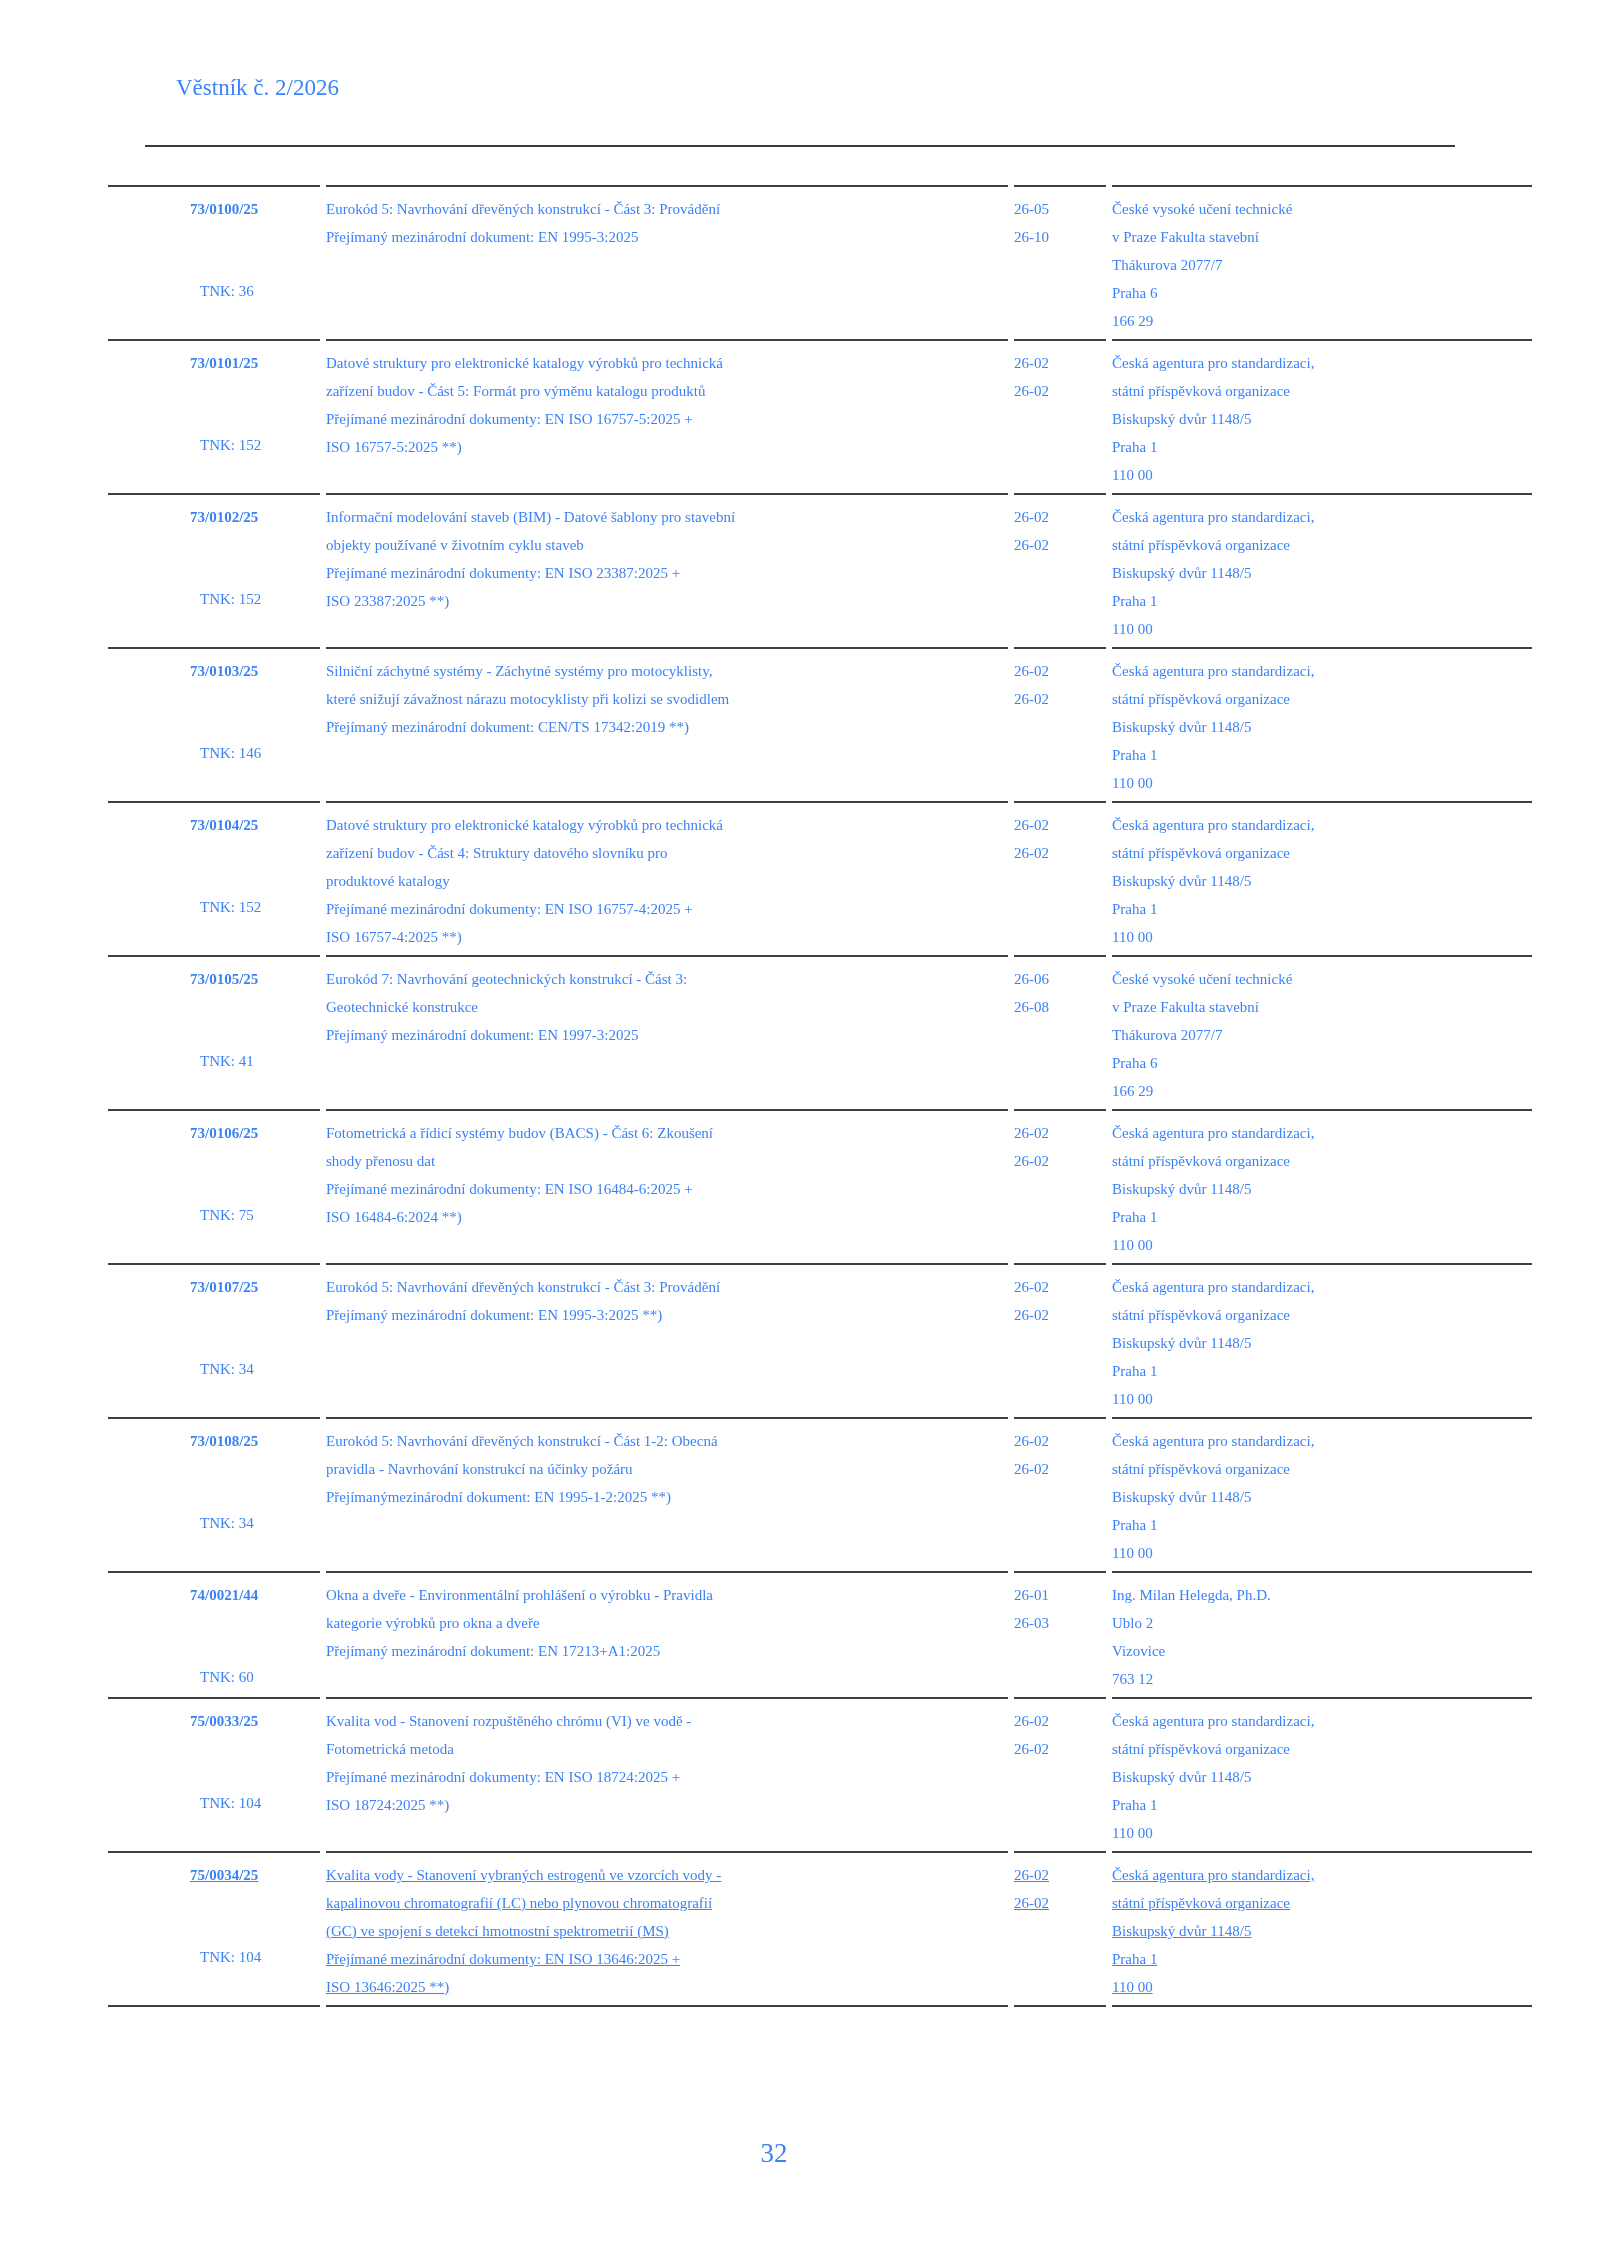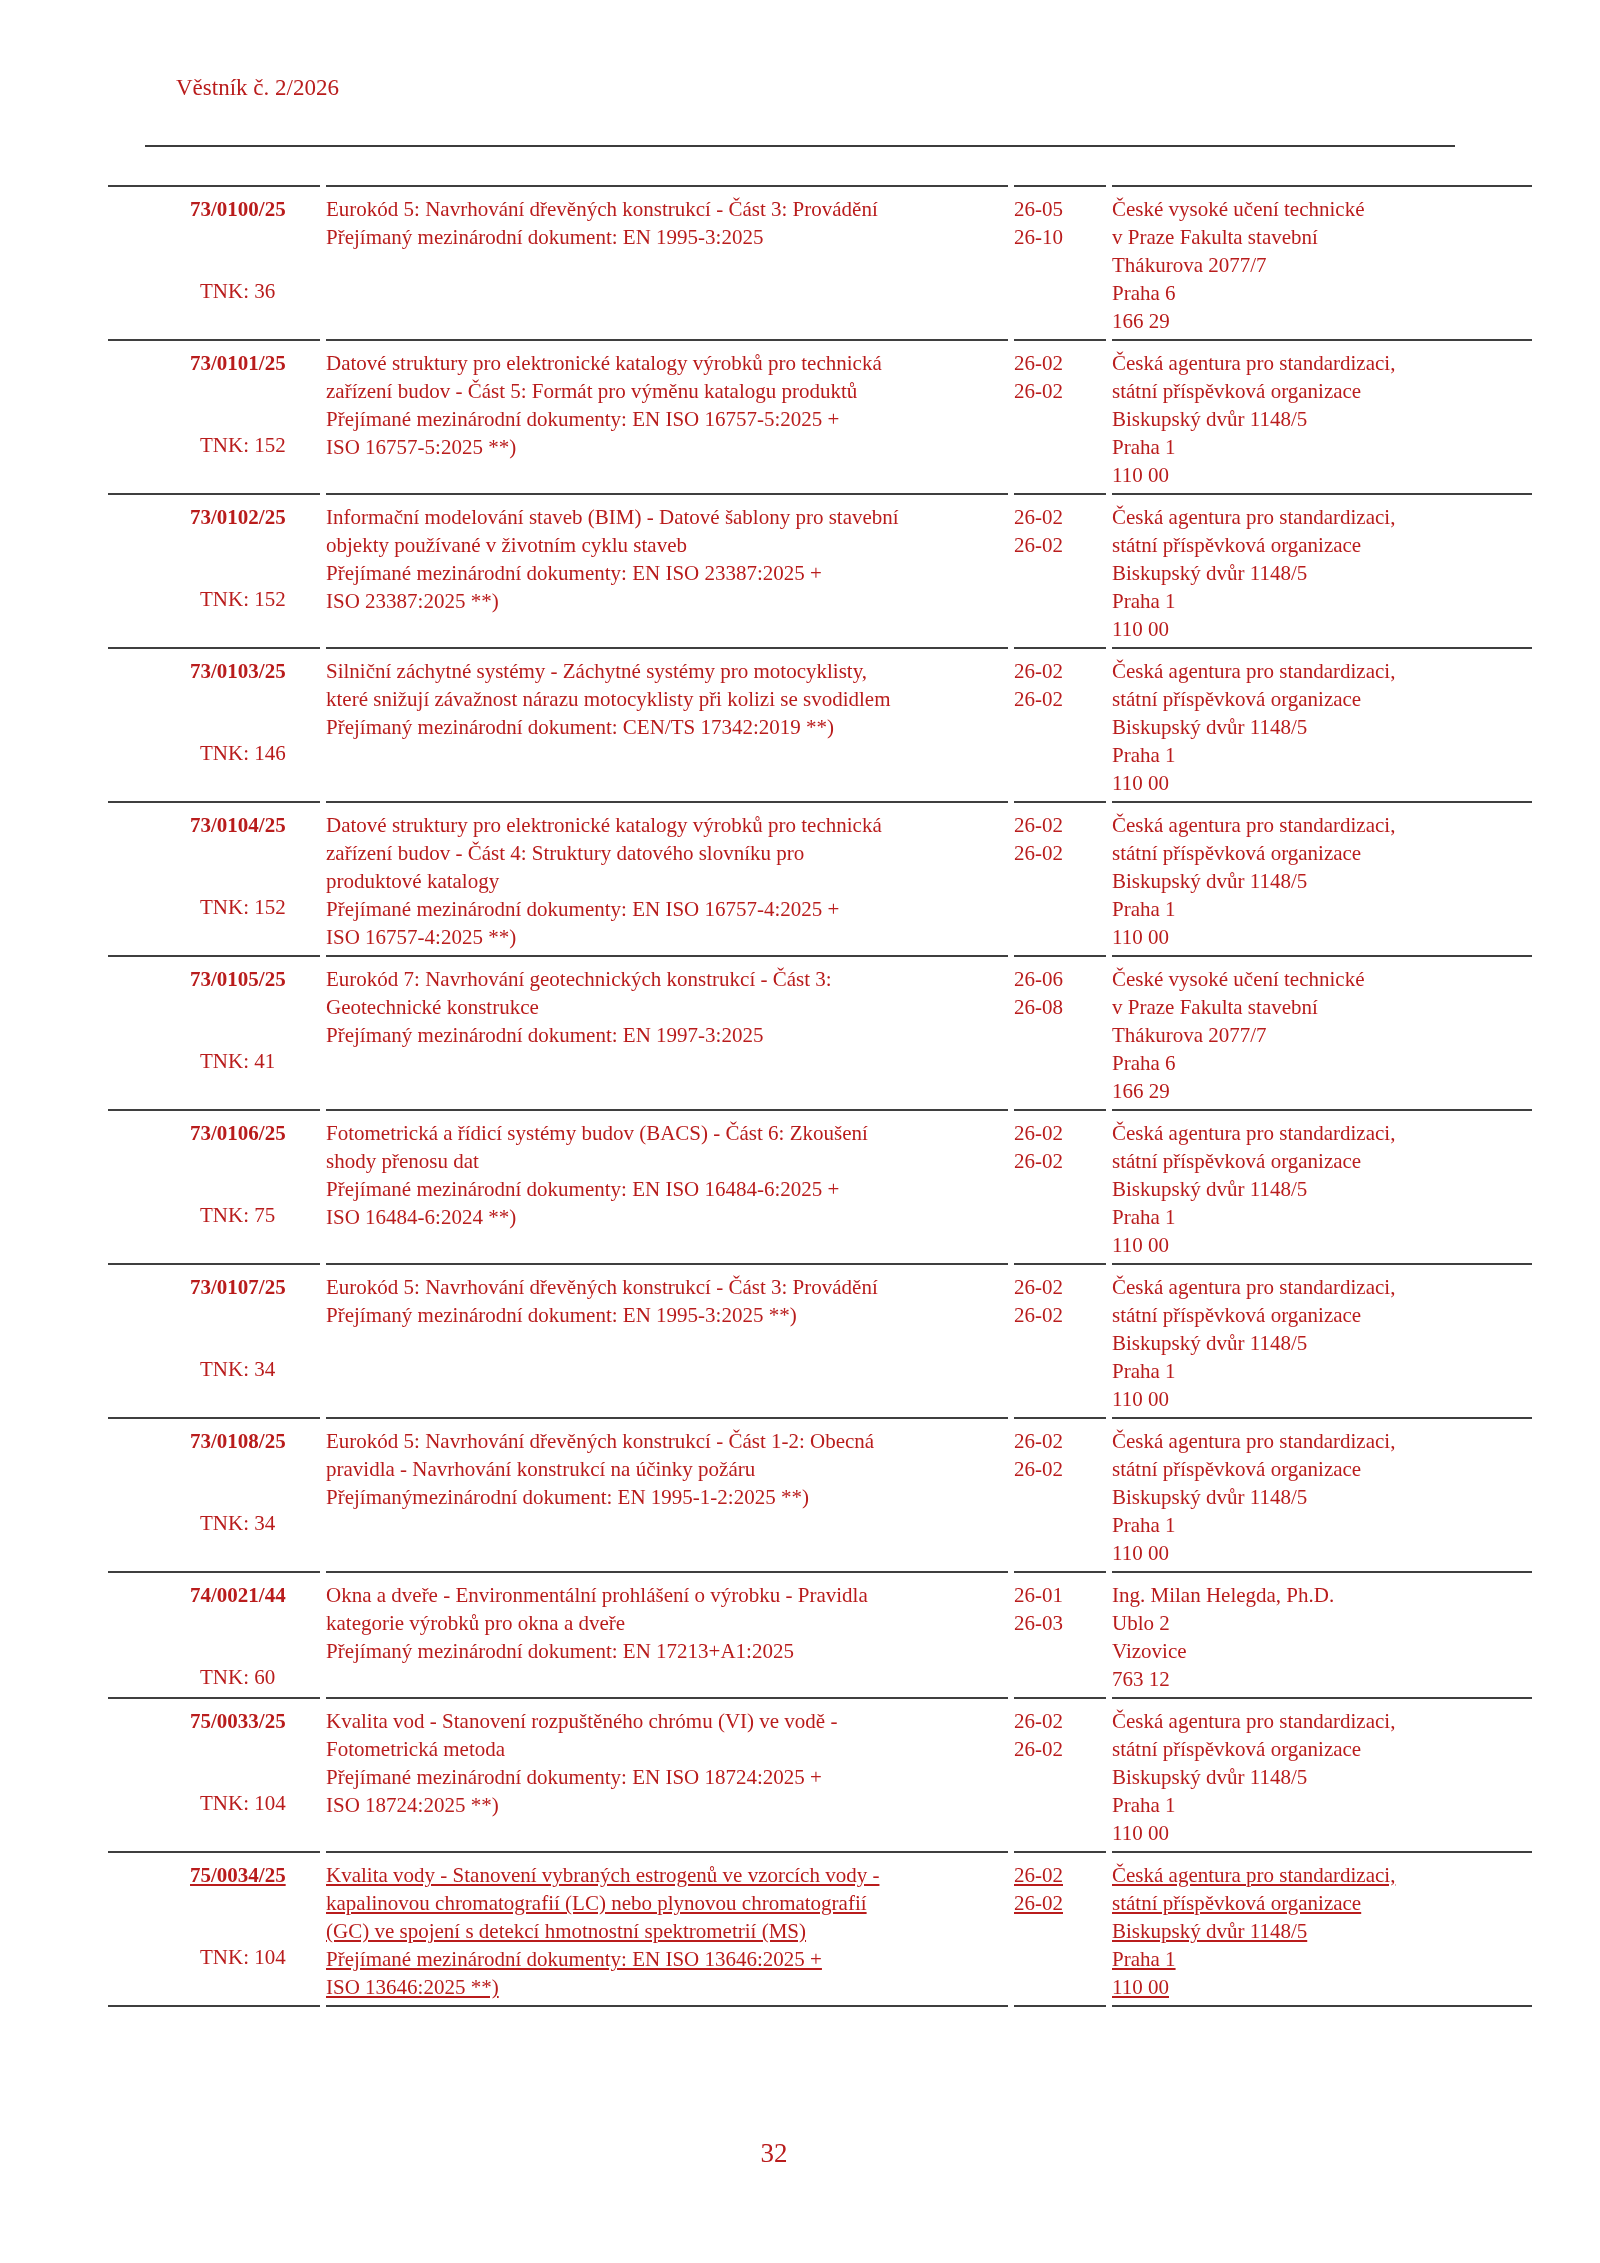--- a/index.html
+++ b/index.html
@@ -1,34 +1,34 @@
 <!DOCTYPE html>
 <html><head>
 <meta charset="utf-8">
 <style>
   html,body { margin:0; padding:0; background:#ffffff; }
   .page {
     position:relative;
     width:1600px; height:2263px;
     background:#ffffff;
     font-family:"Liberation Serif", serif;
-    color:#b91c1c;
+    color:#3b82f6;
     overflow:hidden;
   }
   .header-title {
     position:absolute; left:176px; top:74px;
     font-size:23px; line-height:28px;
   }
   .header-rule {
     position:absolute; left:145px; top:145px; width:1310px;
     border-top:2px solid #3c3c3c; height:0;
   }
   .doc-table {
     position:absolute; left:108px; top:185px; width:1424px;
-    font-size:21px; line-height:28px;
+    font-size:15px; line-height:28px;
   }
   .row {
     display:grid;
     grid-template-columns:212px 682px 92px 420px;
     column-gap:6px;
   }
   .row > div {
     border-top:2px solid #3f3f3f;
     padding-top:8px; padding-bottom:4px;
     box-sizing:border-box;

